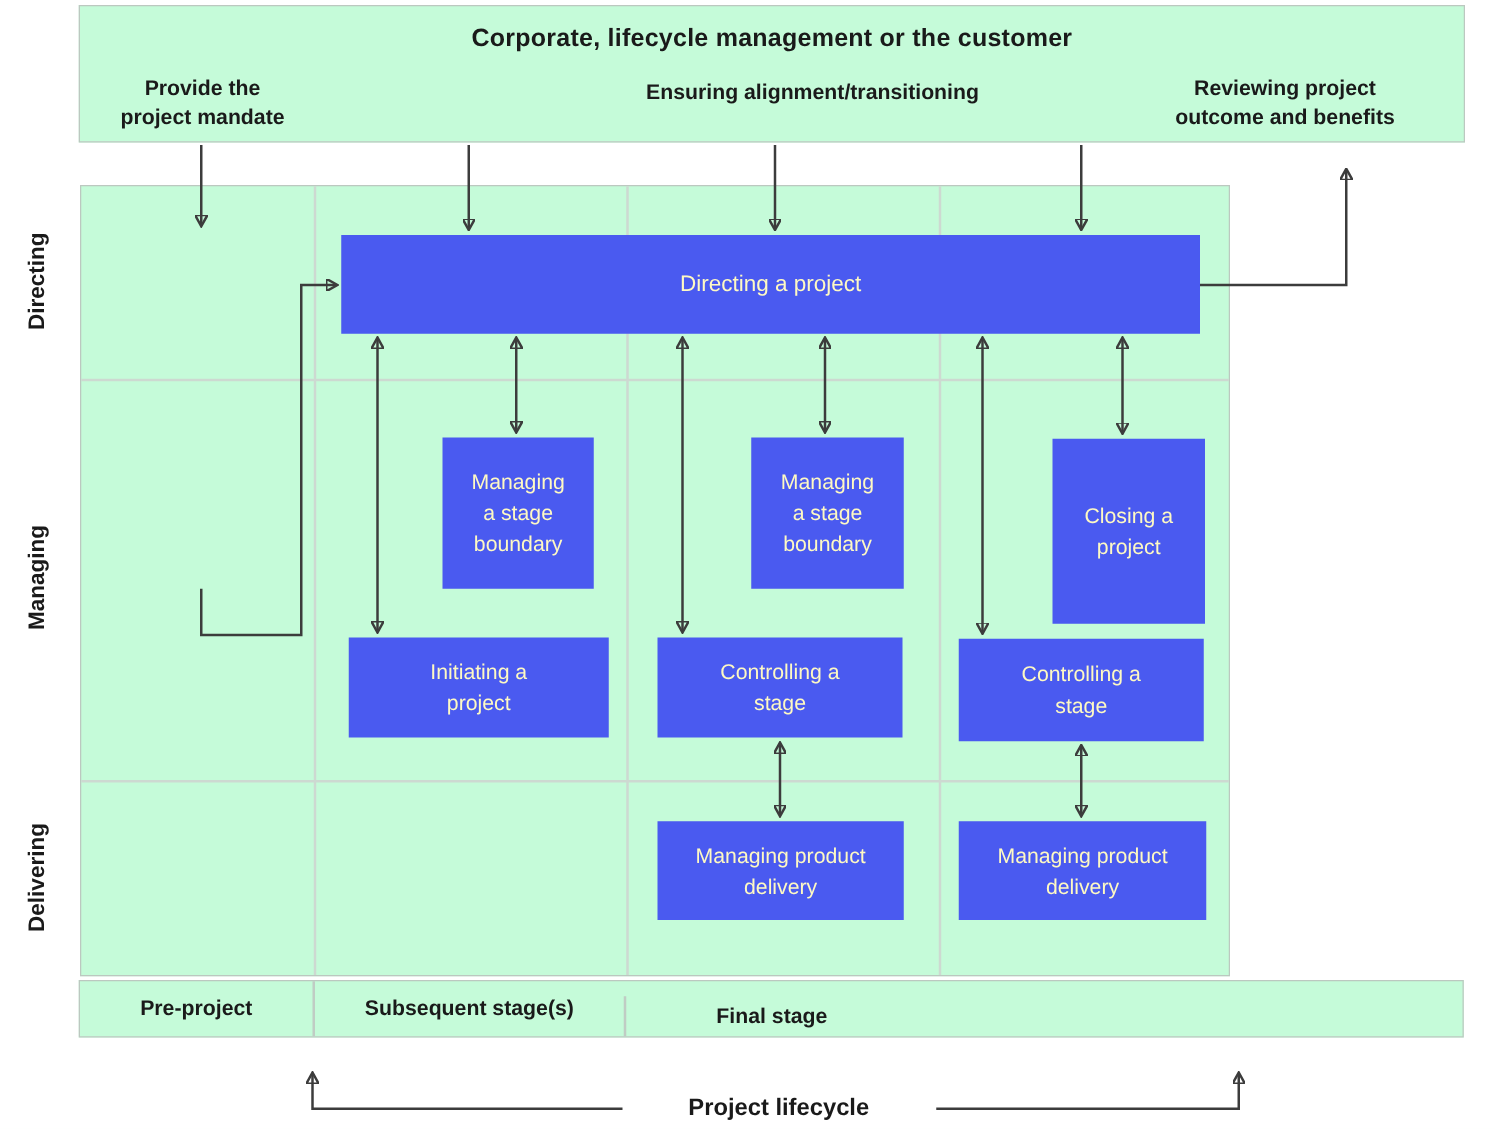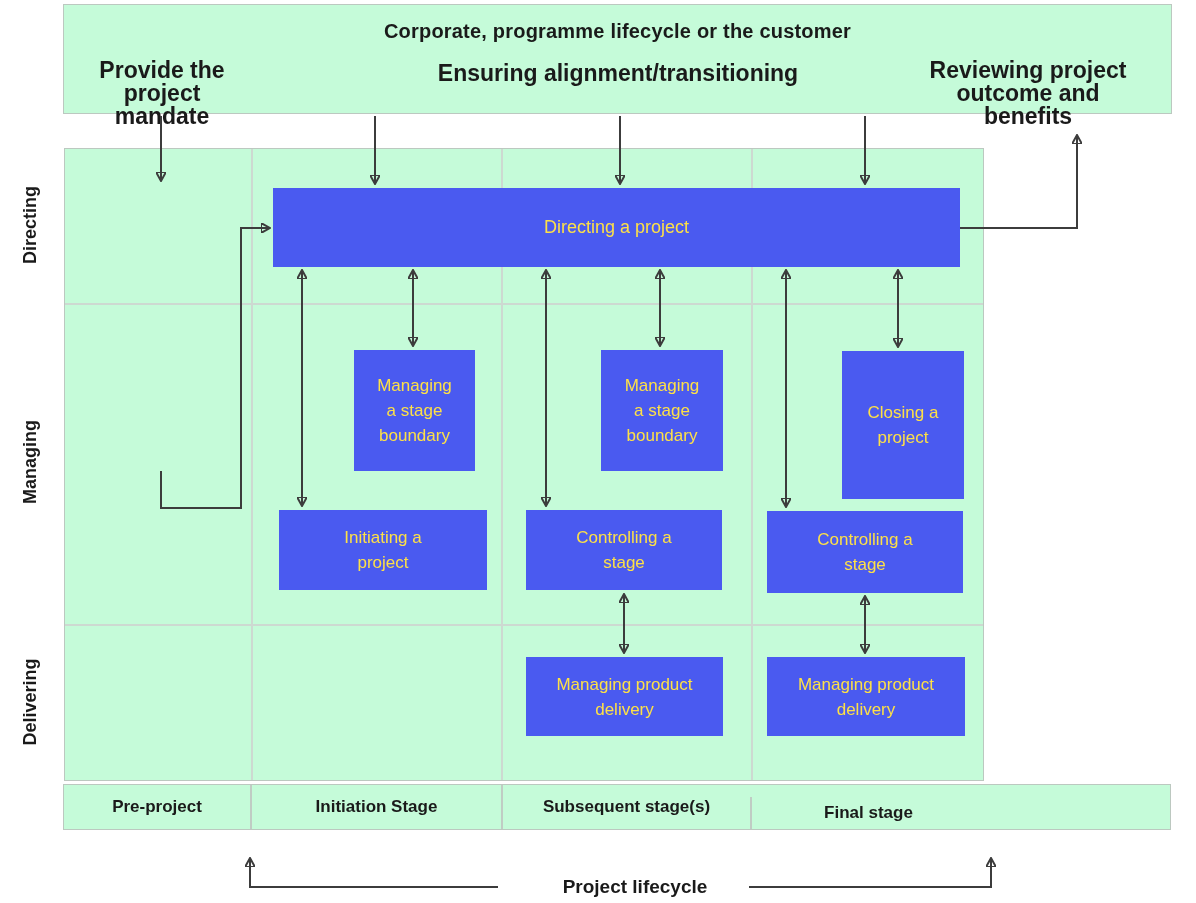--- a/index.html
+++ b/index.html
@@ -18,44 +18,44 @@
   }
   
   .banner{
     position:absolute;left:63px;top:4px;width:1109px;height:110px;
     background:var(--mint);border:1px solid var(--panelborder);box-sizing:border-box;
   }
   .banner-title{
     position:absolute;left:0;top:15px;width:100%;text-align:center;
     font-size:20px;font-weight:700;letter-spacing:.2px;
   }
-  .banner-label{position:absolute;font-size:23px;font-weight:700;text-align:center;line-height:23px;}
+  .banner-label{position:absolute;font-size:17px;font-weight:700;text-align:center;line-height:23px;}
   .banner-label.mandate{left:23px;top:54px;width:150px;}
-  .banner-label.ensuring{left:554px;top:57px;transform:translateX(-50%);white-space:nowrap;}
+  .banner-label.ensuring{left:586px;top:57px;transform:translateX(-50%);white-space:nowrap;}
   .banner-label.reviewing{left:864px;top:54px;width:200px;}
   
   .grid{
     position:absolute;left:64px;top:148px;width:920px;height:633px;
     background:var(--mint);border:1px solid var(--panelborder);box-sizing:border-box;
   }
   .vline{position:absolute;top:0;width:2px;height:100%;background:var(--gridline);}
   .vline.v1{left:186px;} .vline.v2{left:436px;} .vline.v3{left:686px;}
   .hline{position:absolute;left:0;height:2px;width:100%;background:var(--gridline);}
   .hline.h1{top:154px;} .hline.h2{top:475px;}
   
   .row-label{
     position:absolute;font-size:18px;font-weight:700;white-space:nowrap;
     transform:translate(-50%,-50%) rotate(-90deg);
   }
   .row-label.directing{left:30px;top:225px;}
   .row-label.managing{left:30px;top:462px;}
   .row-label.delivering{left:30px;top:702px;}
   
   .pbox{
-    position:absolute;background:var(--blue);color:#fde047;
+    position:absolute;background:var(--blue);color:#fef9c3;
     display:flex;align-items:center;justify-content:center;text-align:center;
     font-size:17px;line-height:25px;box-sizing:border-box;
   }
   .pbox span{display:inline-block;}
   .pbox.startup{left:99px;top:185px;width:122px;height:286px;}
   .pbox.startup span{max-width:70px;}
   .pbox.directing-bar{left:273px;top:188px;width:687px;height:79px;font-size:18px;}
   .pbox.msb1{left:354px;top:350px;width:121px;height:121px;}
   .pbox.msb2{left:601px;top:350px;width:122px;height:121px;}
   .pbox.msb1 span,.pbox.msb2 span{max-width:88px;}
@@ -81,30 +81,30 @@
   .stage-cell{
     display:flex;align-items:center;justify-content:center;
     font-size:17px;font-weight:700;box-sizing:border-box;
   }
   .stage-cell + .stage-cell{border-left:2px solid #c0ccc4;}
   .stage-cell.s1{width:186px;} .stage-cell.s2{width:251px;} .stage-cell.s3{width:249px;}
   .stage-cell.s4{width:235px;margin-top:12px;} .stage-cell.s5{flex:1;}
   
   .lifecycle-label{
     position:absolute;left:623px;top:887px;transform:translate(-50%,-50%);
-    font-size:19px;font-weight:700;white-space:nowrap;margin-left:12px;
+    font-size:19px;font-weight:700;white-space:nowrap;
   }
 </style>
 </head>
 <body>
 
 <div class="page">
 
   <div class="banner">
-    <div class="banner-title">Corporate, programme lifecycle or the customer</div>
+    <div class="banner-title">Corporate, lifecycle management or the customer</div>
     <div class="banner-label mandate">Provide the project mandate</div>
     <div class="banner-label ensuring">Ensuring alignment/transitioning</div>
     <div class="banner-label reviewing">Reviewing project outcome and benefits</div>
   </div>
 
   <div class="row-label directing">Directing</div>
   <div class="row-label managing">Managing</div>
   <div class="row-label delivering">Delivering</div>
 
   <div class="grid">
@@ -165,20 +165,19 @@
     <path d="M786,271 V506" marker-start="url(#mStart)" marker-end="url(#mEnd)"></path>
     <path d="M898,271 V346" marker-start="url(#mStart)" marker-end="url(#mEnd)"></path>
     <path d="M624,595 V652" marker-start="url(#mStart)" marker-end="url(#mEnd)"></path>
     <path d="M865,597 V652" marker-start="url(#mStart)" marker-end="url(#mEnd)"></path>
     <path d="M498,887 H250 V859" marker-end="url(#mEnd)"></path>
     <path d="M749,887 H991 V859" marker-end="url(#mEnd)"></path>
   </svg>
 
   <div class="stage-bar">
     <div class="stage-cell s1">Pre-project</div>
-    <div class="stage-cell s2">Initiation Stage</div>
     <div class="stage-cell s3">Subsequent stage(s)</div>
     <div class="stage-cell s4">Final stage</div>
   </div>
 
   <div class="lifecycle-label">Project lifecycle</div>
 
 </div>
 
 </body></html>

